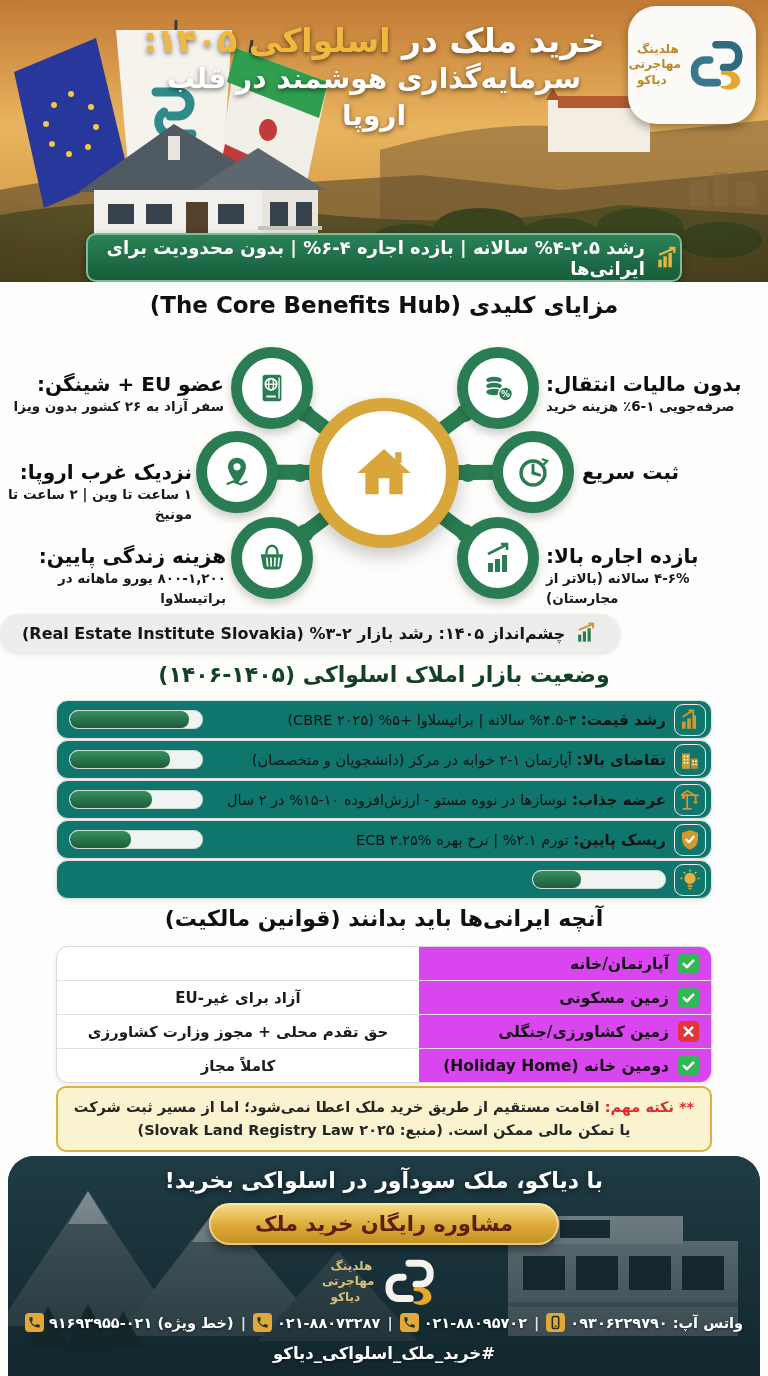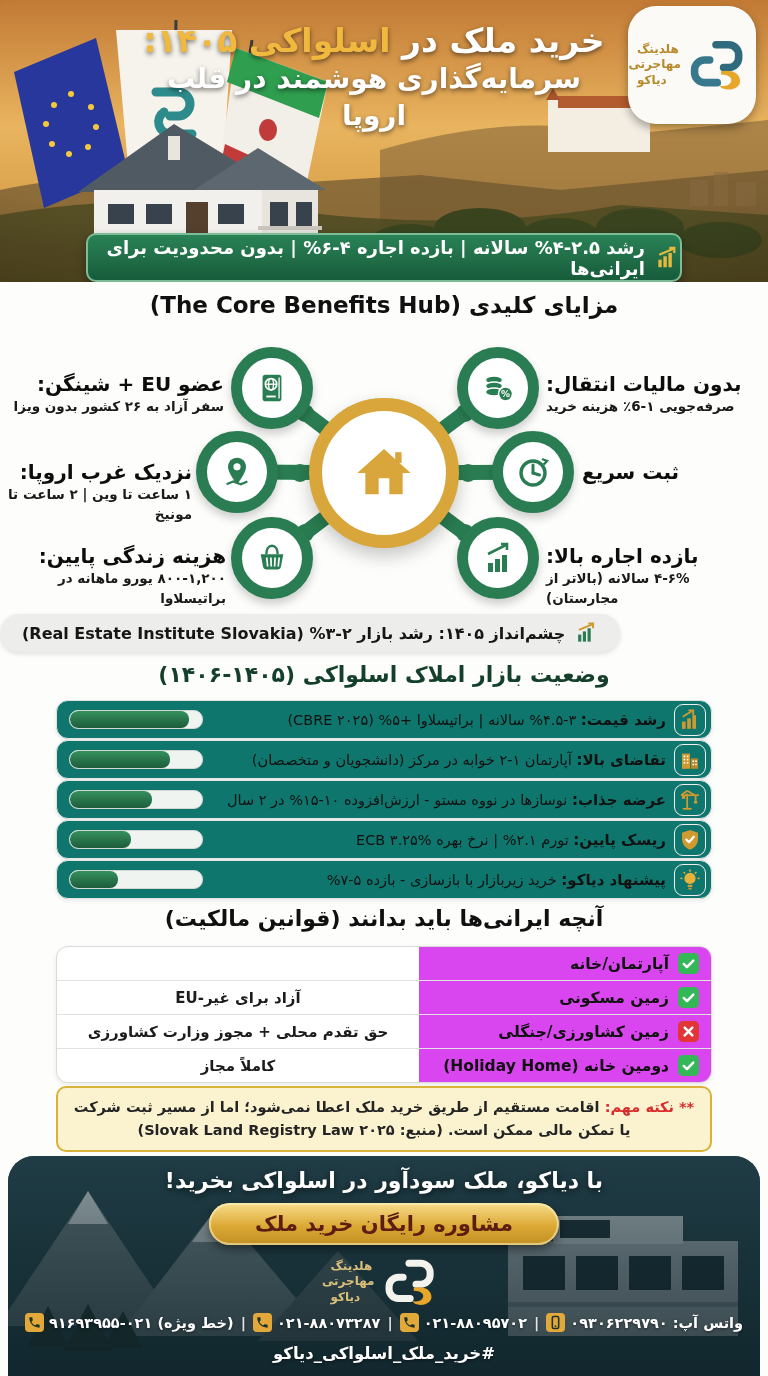--- a/index.html
+++ b/index.html
@@ -425,21 +425,20 @@
           <rect x="12.8" y="25" width="4.4" height="2" rx="1" fill="#cf9a2f"></rect>
           <g stroke="#e8b13a" stroke-width="1.8">
             <line x1="15" y1="2" x2="15" y2="4.6"></line>
             <line x1="5.5" y1="13" x2="3" y2="13"></line>
             <line x1="27" y1="13" x2="24.5" y2="13"></line>
             <line x1="7" y1="5" x2="8.8" y2="6.8"></line>
             <line x1="23" y1="5" x2="21.2" y2="6.8"></line>
           </g>
         </svg>
     </span>
-    <div class="m-text"><b>پیشنهاد دیاکو:</b> <span>خرید زیربازار با بازسازی - بازده ۵-۷%</span></div>
     <div class="m-bar">
         <div class="m-fill" style="width: 36%;"></div>
       </div>
   </div>
 
   <h2 class="own-title">آنچه ایرانی‌ها باید بدانند (قوانین مالکیت)</h2>
 
   <div class="own-table">
     <div class="own-row">
       <div class="own-right">

